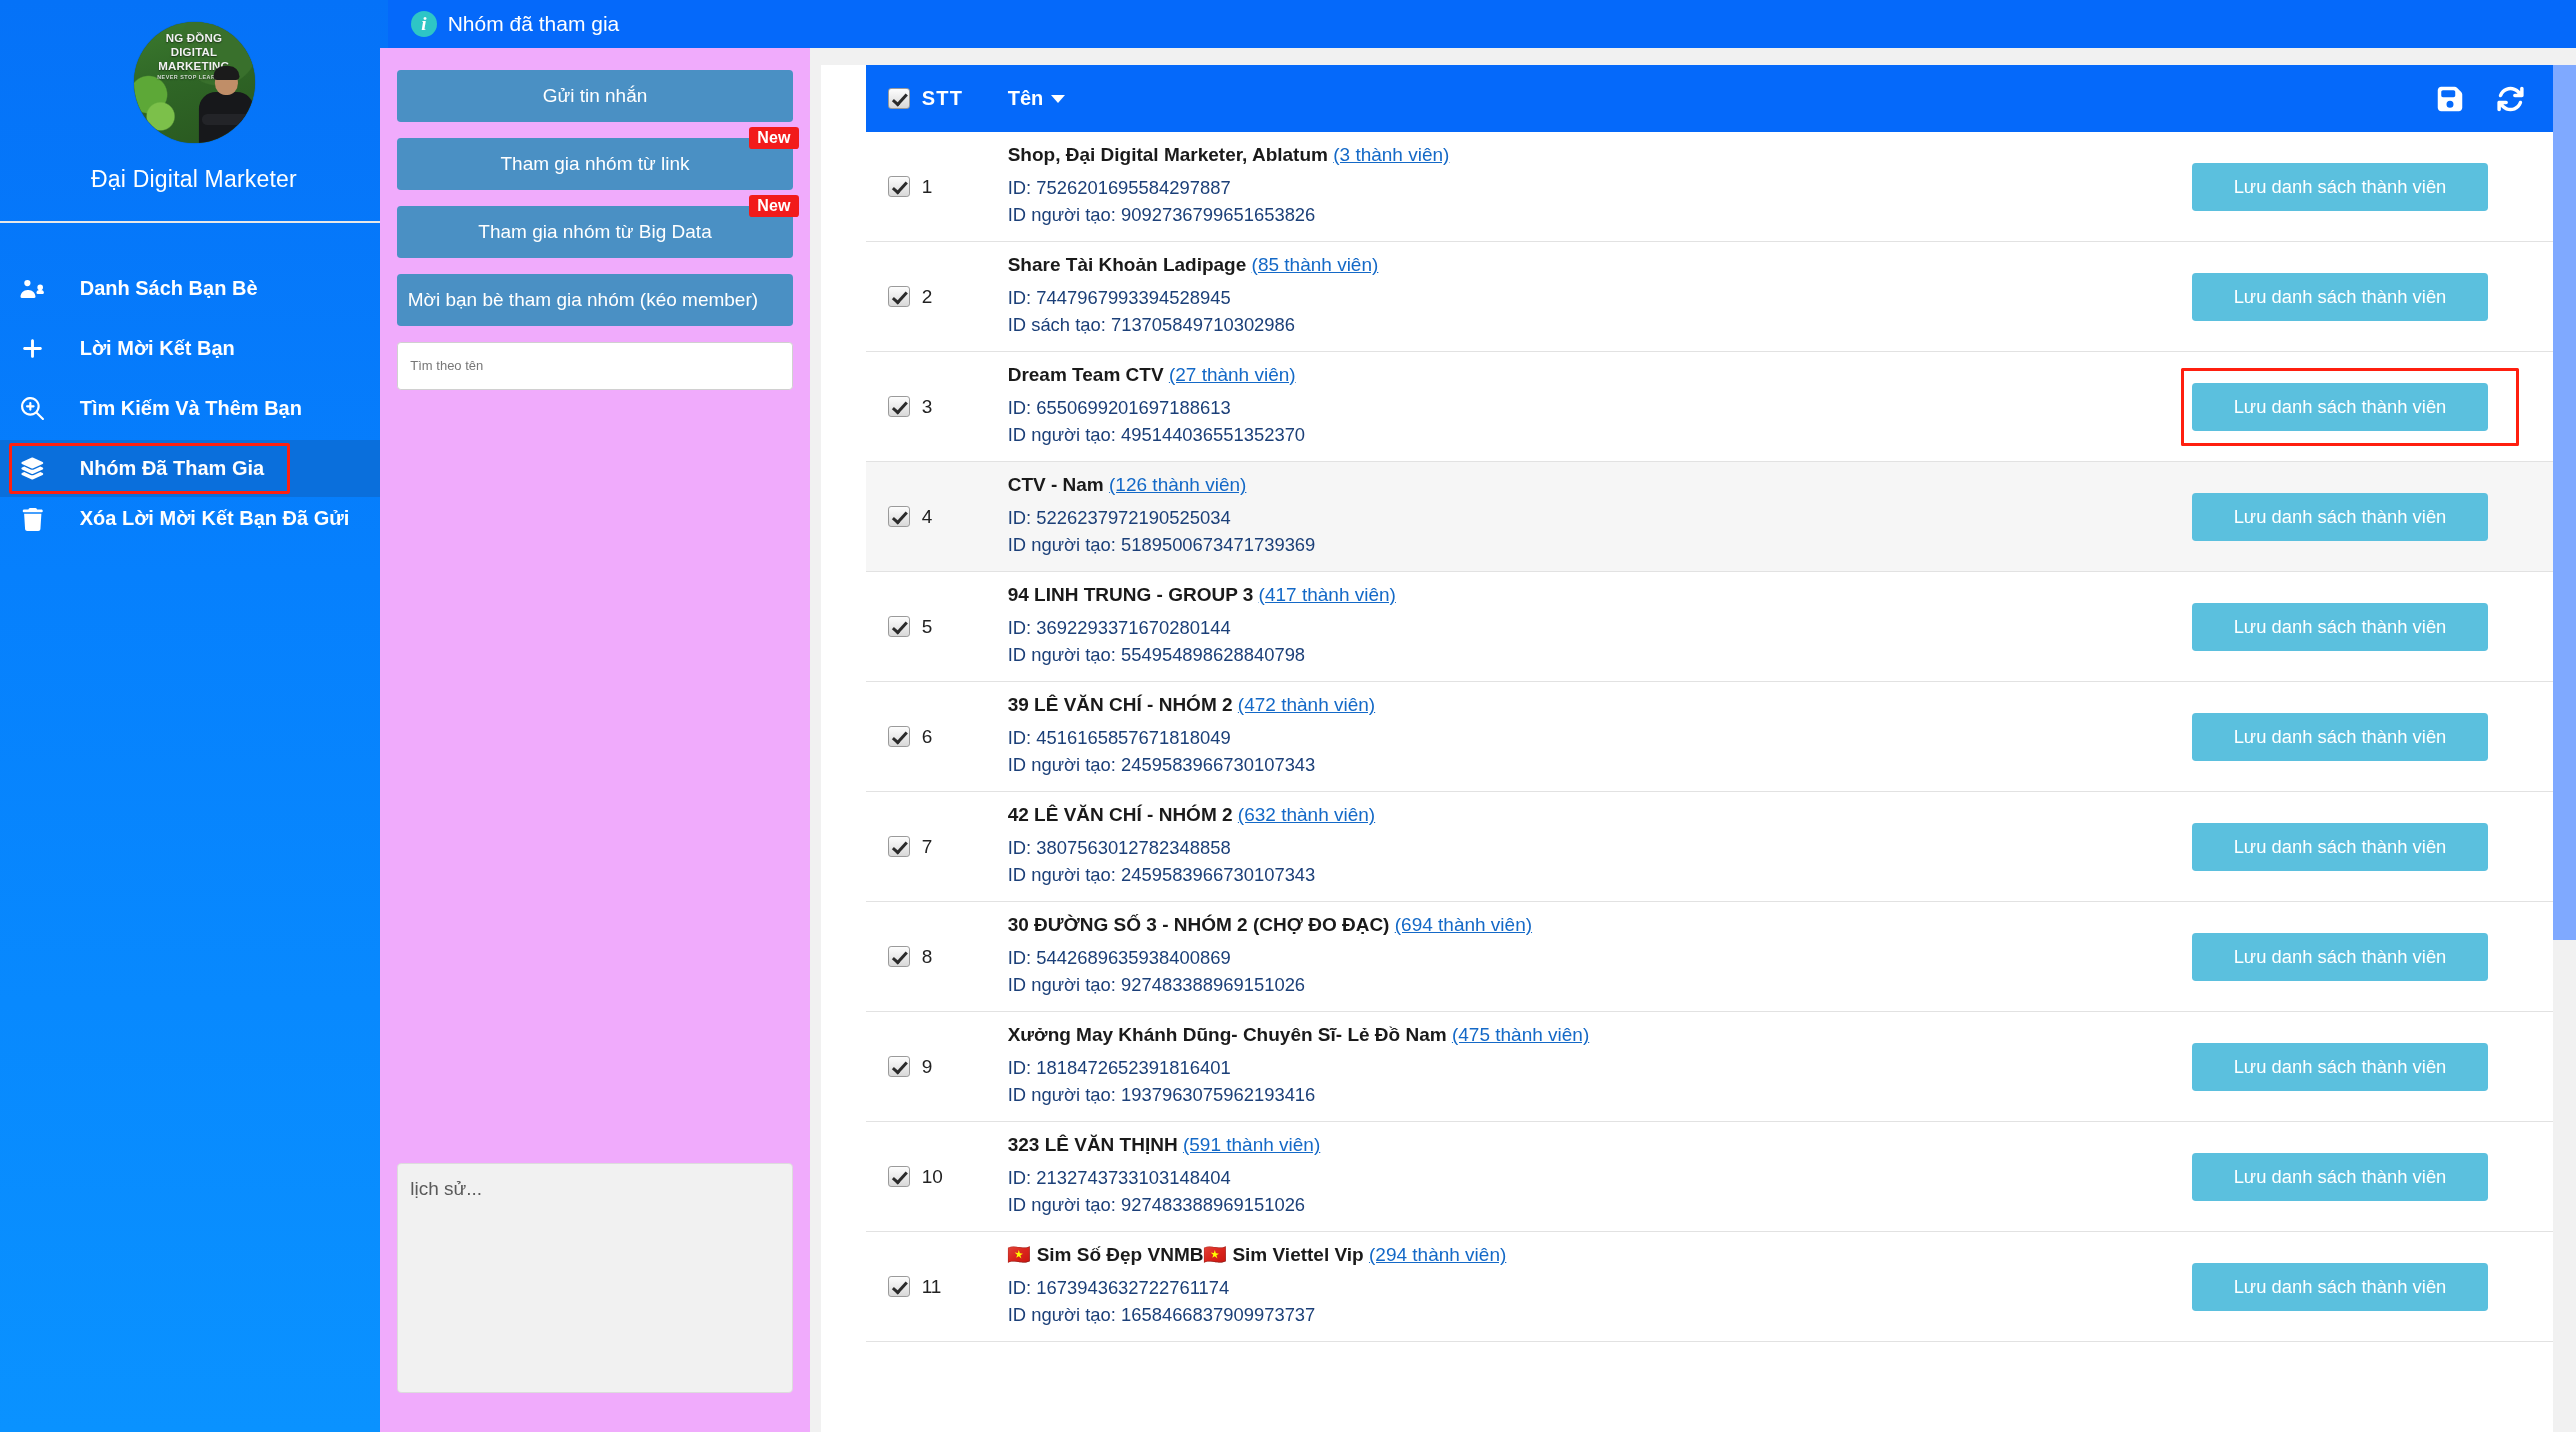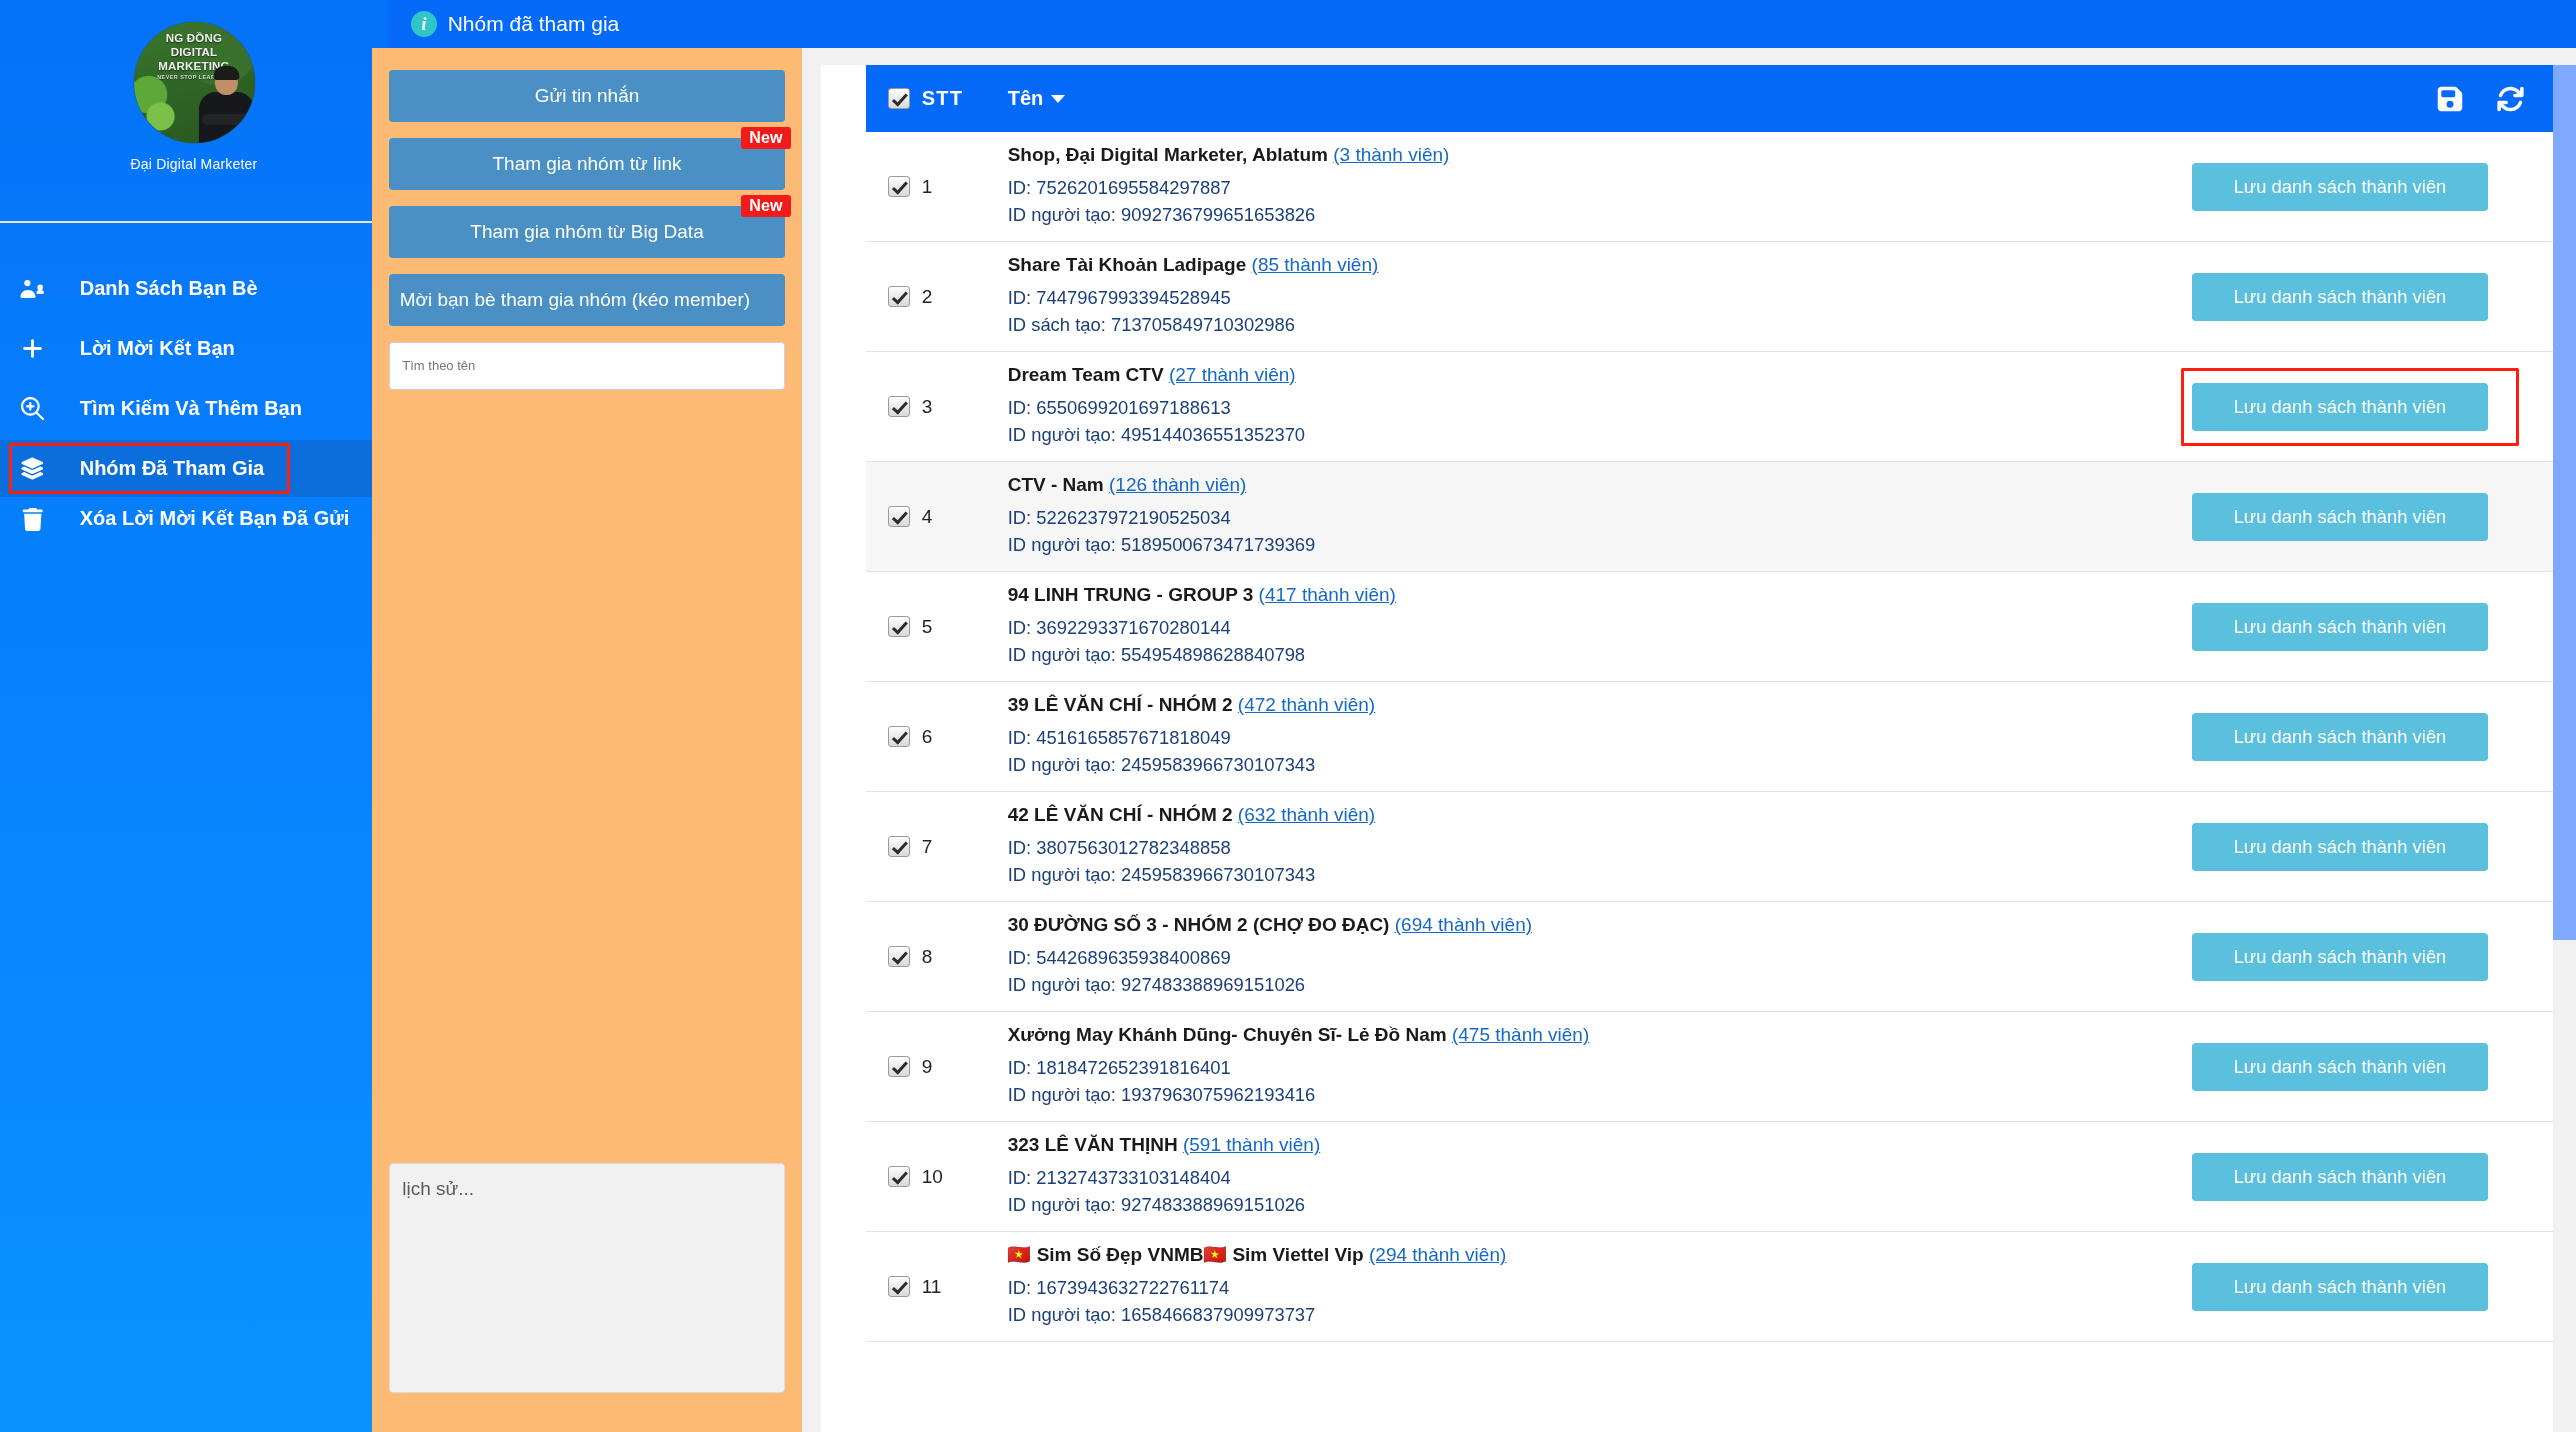--- a/index.html
+++ b/index.html
@@ -68,21 +68,21 @@
     position: absolute; left: 50%; top: 23px; transform: translateX(-50%);
     width: 55px; height: 51px; border-radius: 17px 17px 0 0;
     background: #17181b;
   }
   .avatar .arms {
     position: absolute; left: 50%; top: 45px; transform: translateX(-50%);
     width: 49px; height: 11.5px; border-radius: 6.1px;
     background: #232428;
   }
   .profile-name {
-    color: #fff; font-size: 14px; margin-top: 13px; letter-spacing: 0.2px;
+    color: #fff; font-size: 23px; margin-top: 23px; letter-spacing: 0.2px;
   }
 
   .nav { padding-top: 45px; }
   .nav-item {
     display: flex; align-items: center;
     padding: 0 0 0 17px;
     min-height: 40px;
     color: #fff; font-size: 20px; font-weight: bold;
     margin-bottom: 20px;
     position: relative;
@@ -124,23 +124,23 @@
     background: #2ec6c6; color: #fff;
     display: flex; align-items: center; justify-content: center;
     font-family: "Liberation Serif", serif;
     font-style: italic; font-weight: bold; font-size: 19px;
     margin-right: 10.7px;
   }
   #topbar .title { color: #fff; font-size: 21px; }
 
   
   #midpanel {
-    position: absolute; left: 372px; top: 48px;
+    position: absolute; left: 380px; top: 48px;
     width: 430px; height: 1385px;
-    background: #fdba74;
+    background: #f0abfc;
     padding: 21.5px 17px 0 17px;
   }
   .mp-btn {
     position: relative;
     width: 396px; height: 52px;
     background: #4a90c4;
     border: none; border-radius: 3.8px;
     color: #fff; font-size: 19px;
     font-family: "Liberation Sans", sans-serif;
     margin-bottom: 16px;

